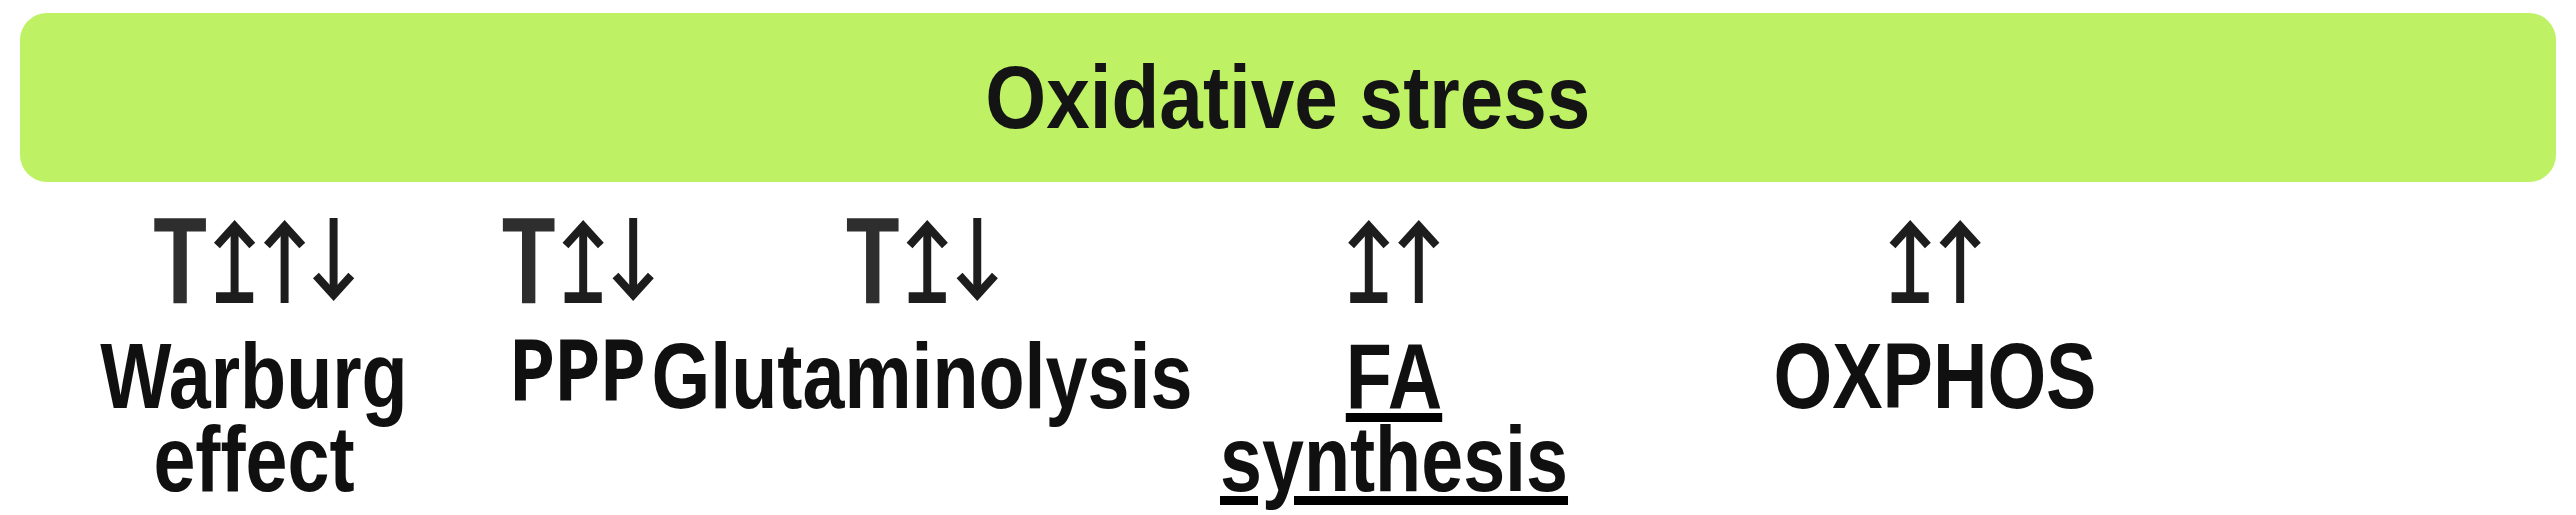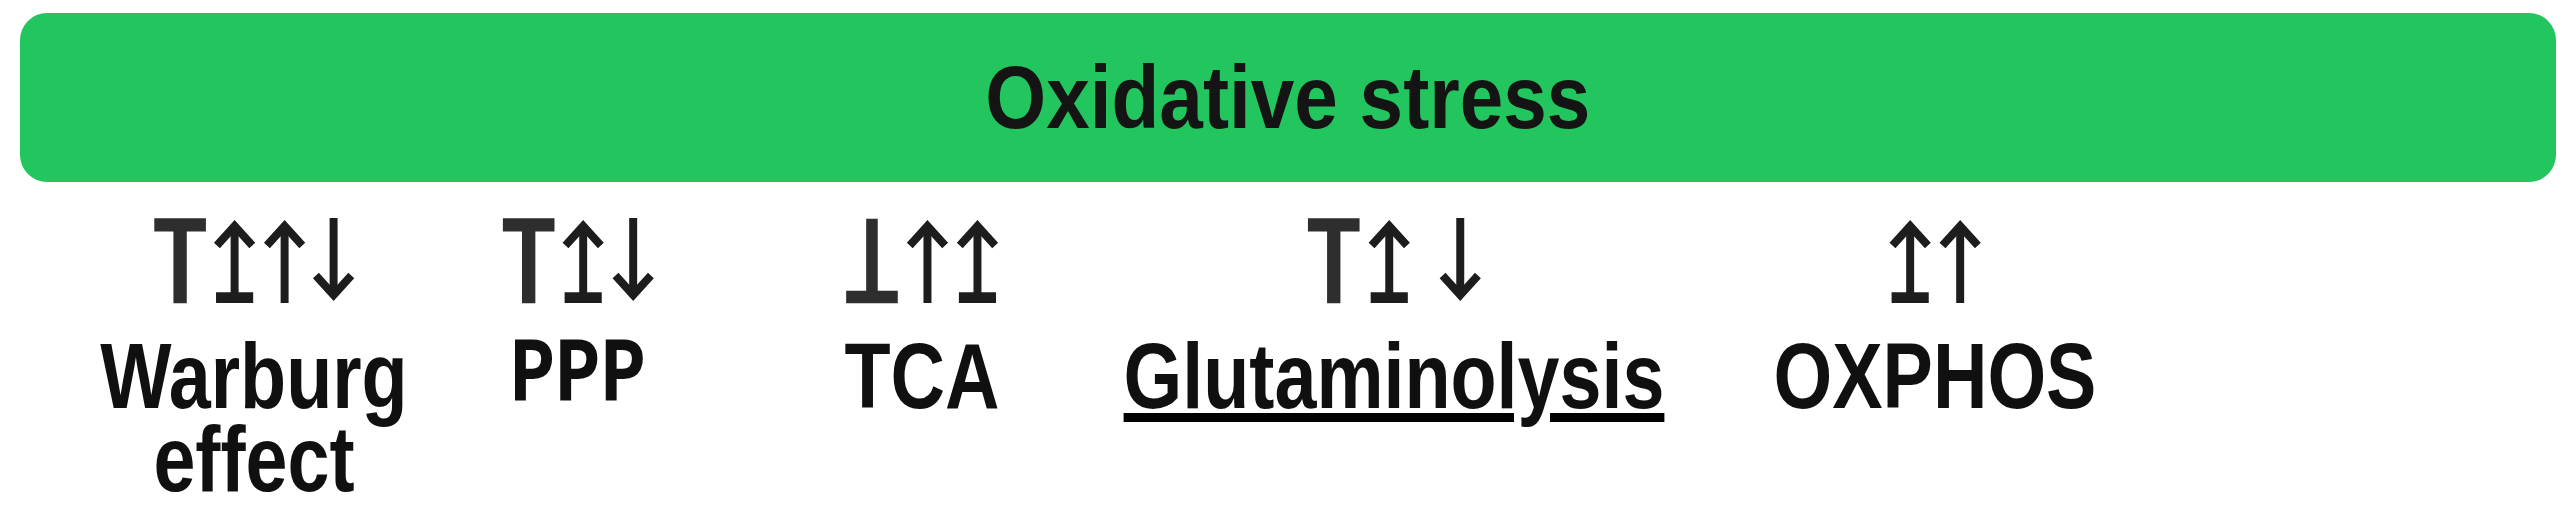--- a/index.html
+++ b/index.html
@@ -72,21 +72,21 @@
     white-space: nowrap;
     transform: scaleX(0.82);
     transform-origin: 50% 0;
   }
   .label-line { display: block; }
 </style>
 </head>
 <body>
 
 <div class="canvas">
-  <div class="banner" style="background: #22c55e;">
+  <div class="banner" style="background: #bef264;">
     <span class="banner-title" style="color: rgb(20, 20, 20);">Oxidative stress</span>
   </div>
   <div class="pathways">
       <div class="pathway">
         <div class="symbols">
           <svg class="symbol" width="57" height="89" viewBox="0 0 64 100">
             <path d="M3 10 H61" fill="none" stroke="#2e2e2e" stroke-width="15" stroke-linecap="butt" stroke-linejoin="miter"></path>
             <path d="M32 10 V98" fill="none" stroke="#2e2e2e" stroke-width="15" stroke-linecap="butt" stroke-linejoin="miter"></path>
           </svg>
           <svg class="symbol" width="46" height="89" viewBox="0 0 52 100">
@@ -124,40 +124,20 @@
             <path d="M6 67 L26 89 L46 67" fill="none" stroke="#1d1d1d" stroke-width="9" stroke-linecap="butt" stroke-linejoin="miter"></path>
           </svg>
         </div>
         <div class="label">
           <div class="label-line">PPP</div>
         </div>
       </div>
       <div class="pathway">
         <div class="symbols">
           <svg class="symbol" width="57" height="89" viewBox="0 0 64 100">
-            <path d="M32 3 V90" fill="none" stroke="#2e2e2e" stroke-width="13" stroke-linecap="butt" stroke-linejoin="miter"></path>
-            <path d="M3 91 H61" fill="none" stroke="#2e2e2e" stroke-width="14" stroke-linecap="butt" stroke-linejoin="miter"></path>
-          </svg>
-          <svg class="symbol" width="46" height="89" viewBox="0 0 52 100">
-            <path d="M26 13 V98" fill="none" stroke="#1d1d1d" stroke-width="9" stroke-linecap="butt" stroke-linejoin="miter"></path>
-            <path d="M6 33 L26 11 L46 33" fill="none" stroke="#1d1d1d" stroke-width="9" stroke-linecap="butt" stroke-linejoin="miter"></path>
-          </svg>
-          <svg class="symbol" width="46" height="89" viewBox="0 0 52 100">
-            <path d="M26 13 V92" fill="none" stroke="#1d1d1d" stroke-width="9" stroke-linecap="butt" stroke-linejoin="miter"></path>
-            <path d="M6 33 L26 11 L46 33" fill="none" stroke="#1d1d1d" stroke-width="9" stroke-linecap="butt" stroke-linejoin="miter"></path>
-            <path d="M5 92 H47" fill="none" stroke="#1d1d1d" stroke-width="12" stroke-linecap="butt" stroke-linejoin="miter"></path>
-          </svg>
-        </div>
-        <div class="label">
-          <div class="label-line">TCA</div>
-        </div>
-      </div>
-      <div class="pathway">
-        <div class="symbols">
-          <svg class="symbol" width="57" height="89" viewBox="0 0 64 100">
             <path d="M3 10 H61" fill="none" stroke="#2e2e2e" stroke-width="15" stroke-linecap="butt" stroke-linejoin="miter"></path>
             <path d="M32 10 V98" fill="none" stroke="#2e2e2e" stroke-width="15" stroke-linecap="butt" stroke-linejoin="miter"></path>
           </svg>
           <svg class="symbol" width="46" height="89" viewBox="0 0 52 100">
             <path d="M26 13 V92" fill="none" stroke="#1d1d1d" stroke-width="9" stroke-linecap="butt" stroke-linejoin="miter"></path>
             <path d="M6 33 L26 11 L46 33" fill="none" stroke="#1d1d1d" stroke-width="9" stroke-linecap="butt" stroke-linejoin="miter"></path>
             <path d="M5 92 H47" fill="none" stroke="#1d1d1d" stroke-width="12" stroke-linecap="butt" stroke-linejoin="miter"></path>
           </svg>
           <svg class="symbol" width="46" height="89" viewBox="0 0 52 100">
             <path d="M26 2 V87" fill="none" stroke="#1d1d1d" stroke-width="9" stroke-linecap="butt" stroke-linejoin="miter"></path>
@@ -174,18 +154,35 @@
             <path d="M26 13 V92" fill="none" stroke="#1d1d1d" stroke-width="9" stroke-linecap="butt" stroke-linejoin="miter"></path>
             <path d="M6 33 L26 11 L46 33" fill="none" stroke="#1d1d1d" stroke-width="9" stroke-linecap="butt" stroke-linejoin="miter"></path>
             <path d="M5 92 H47" fill="none" stroke="#1d1d1d" stroke-width="12" stroke-linecap="butt" stroke-linejoin="miter"></path>
           </svg>
           <svg class="symbol" width="46" height="89" viewBox="0 0 52 100">
             <path d="M26 13 V98" fill="none" stroke="#1d1d1d" stroke-width="9" stroke-linecap="butt" stroke-linejoin="miter"></path>
             <path d="M6 33 L26 11 L46 33" fill="none" stroke="#1d1d1d" stroke-width="9" stroke-linecap="butt" stroke-linejoin="miter"></path>
           </svg>
         </div>
         <div class="label">
+          <div class="label-line">FA</div>
+          <div class="label-line">synthesis</div>
+        </div>
+      </div>
+      <div class="pathway">
+        <div class="symbols">
+          <svg class="symbol" width="46" height="89" viewBox="0 0 52 100">
+            <path d="M26 13 V92" fill="none" stroke="#1d1d1d" stroke-width="9" stroke-linecap="butt" stroke-linejoin="miter"></path>
+            <path d="M6 33 L26 11 L46 33" fill="none" stroke="#1d1d1d" stroke-width="9" stroke-linecap="butt" stroke-linejoin="miter"></path>
+            <path d="M5 92 H47" fill="none" stroke="#1d1d1d" stroke-width="12" stroke-linecap="butt" stroke-linejoin="miter"></path>
+          </svg>
+          <svg class="symbol" width="46" height="89" viewBox="0 0 52 100">
+            <path d="M26 13 V98" fill="none" stroke="#1d1d1d" stroke-width="9" stroke-linecap="butt" stroke-linejoin="miter"></path>
+            <path d="M6 33 L26 11 L46 33" fill="none" stroke="#1d1d1d" stroke-width="9" stroke-linecap="butt" stroke-linejoin="miter"></path>
+          </svg>
+        </div>
+        <div class="label">
           <div class="label-line">OXPHOS</div>
         </div>
       </div>
     </div>
 </div>
 
 
 </body></html>

